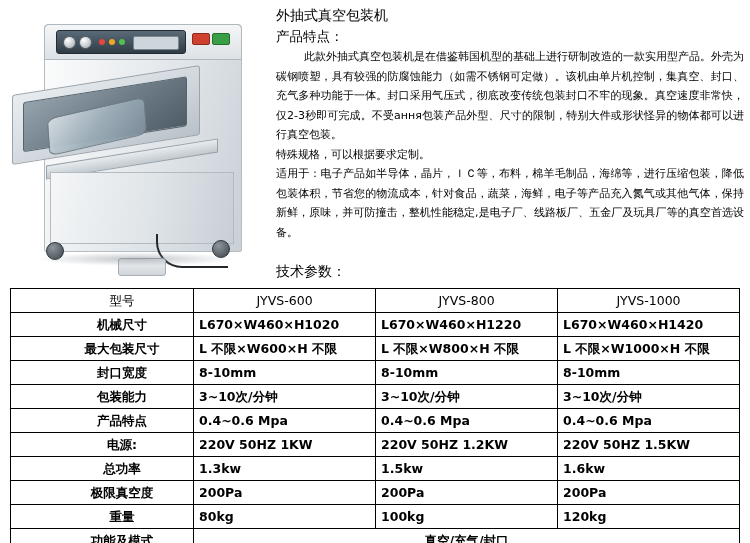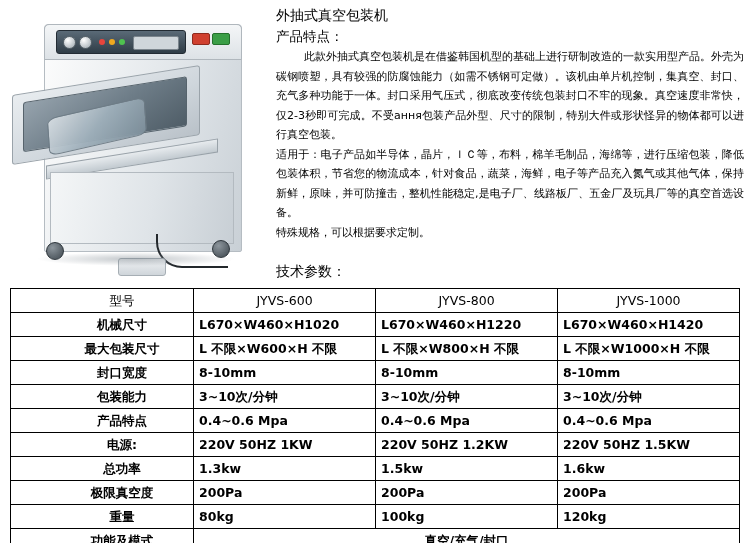--- a/index.html
+++ b/index.html
@@ -304,22 +304,22 @@
     <div class="caster c1"></div>
     <div class="caster c2"></div>
     <div class="pedal"></div>
     <div class="shadow"></div>
   </div>
 
   <div class="text-col">
     <div class="doc-title">外抽式真空包装机</div>
     <div class="section-label">产品特点：</div>
     <p class="para indent">此款外抽式真空包装机是在借鉴韩国机型的基础上进行研制改造的一款实用型产品。外壳为碳钢喷塑，具有较强的防腐蚀能力（如需不锈钢可定做）。该机由单片机控制，集真空、封口、充气多种功能于一体。封口采用气压式，彻底改变传统包装封口不牢的现象。真空速度非常快，仅2-3秒即可完成。不受ання包装产品外型、尺寸的限制，特别大件或形状怪异的物体都可以进行真空包装。</p>
+    <p class="para">特殊规格，可以根据要求定制。</p>
     <p class="para">适用于：电子产品如半导体，晶片，ＩＣ等，布料，棉羊毛制品，海绵等，进行压缩包装，降低包装体积，节省您的物流成本，针对食品，蔬菜，海鲜，电子等产品充入氮气或其他气体，保持新鲜，原味，并可防撞击，整机性能稳定,是电子厂、线路板厂、五金厂及玩具厂等的真空首选设备。</p>
-    <p class="para">特殊规格，可以根据要求定制。</p>
   </div>
 
   <div class="spec-heading">技术参数：</div>
 
   <table class="spec-table">
     <tbody>
       <tr class="head">
         <td class="label">型号</td>
         <td>JYVS-600</td>
         <td>JYVS-800</td>

